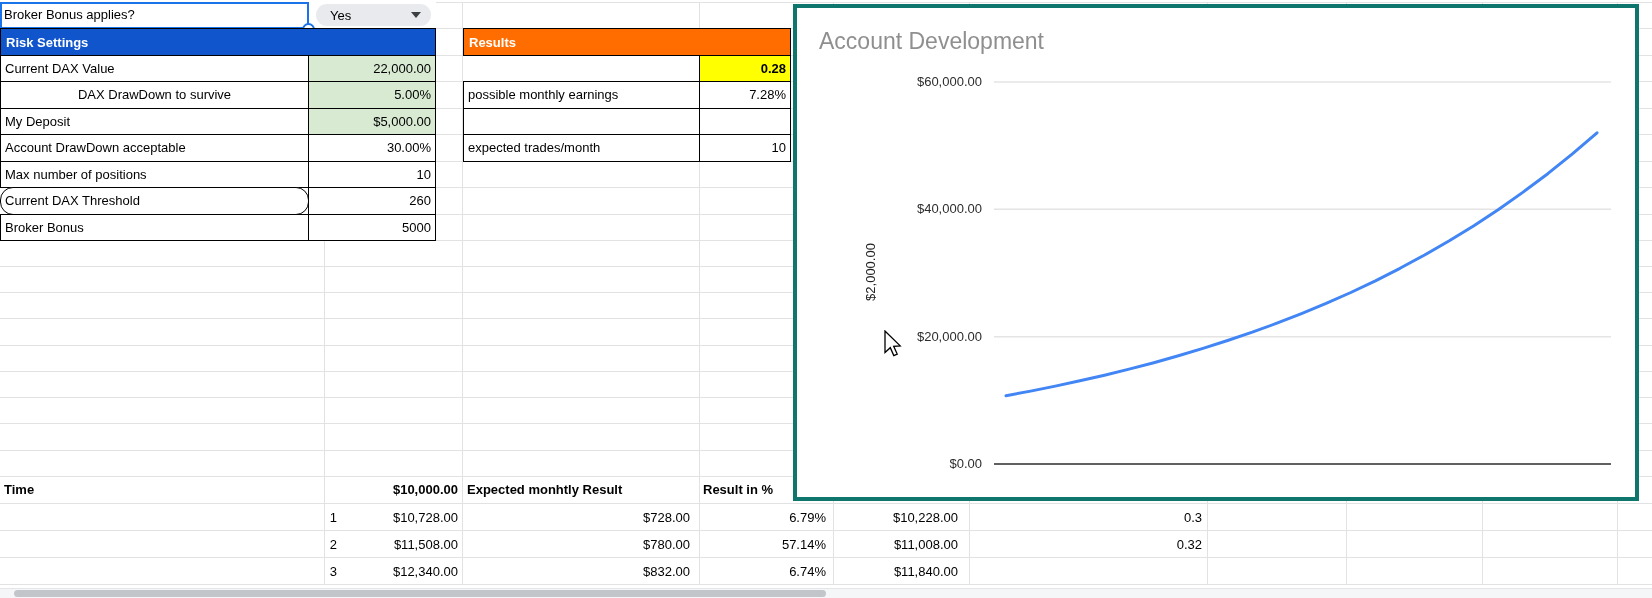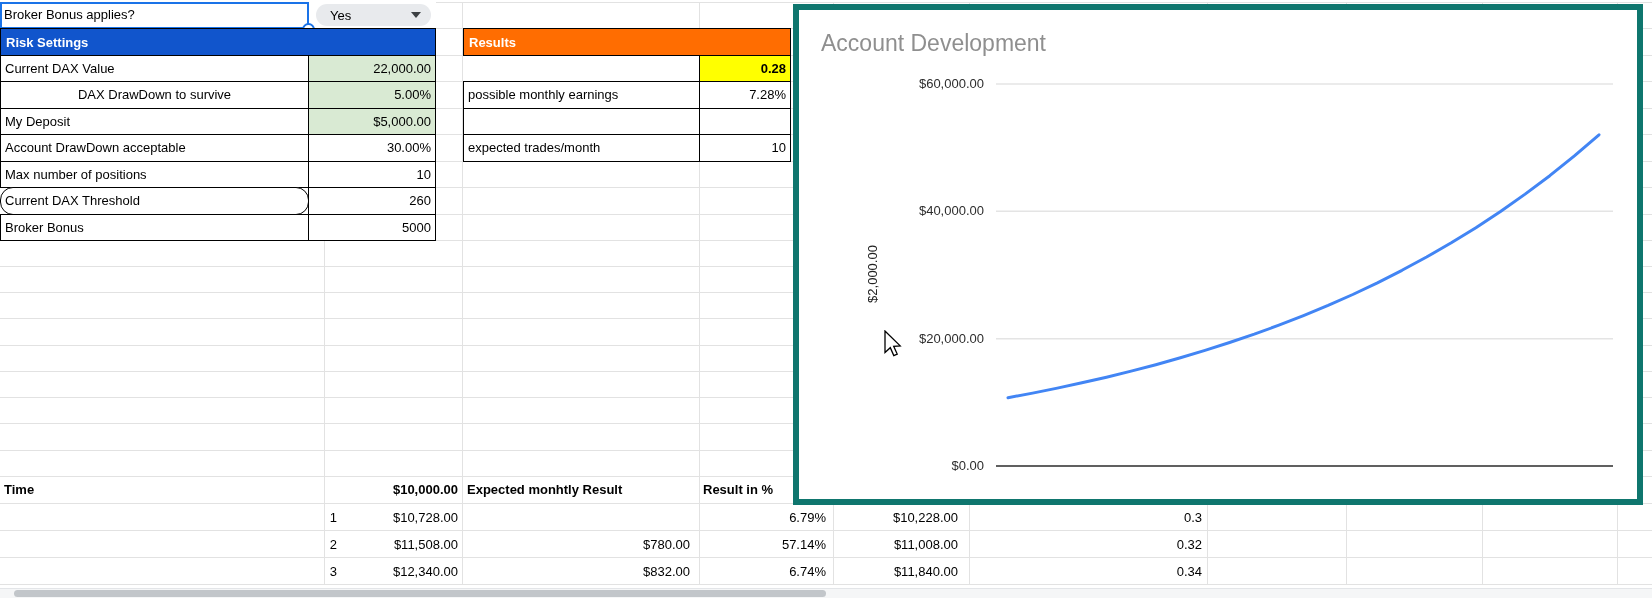--- a/index.html
+++ b/index.html
@@ -27,21 +27,21 @@
   
   .pill{position:absolute;left:316px;top:4px;width:115px;height:22px;border-radius:11px;
         background:#e8eaed;display:flex;align-items:center;padding:0 10px 0 14px;
         box-sizing:border-box;justify-content:space-between;}
   .tri{width:0;height:0;border-left:5px solid transparent;border-right:5px solid transparent;
        border-top:6px solid #3c4043;}
   
   .bt{position:absolute;box-sizing:border-box;line-height:27px;white-space:nowrap;overflow:hidden;}
   
   #chart-panel{position:absolute;left:793px;top:4px;width:838px;height:489px;background:#fff;
-               border:6px solid #0f766e;z-index:5;}
+               border:4px solid #0f766e;z-index:5;}
   #chart-title{position:absolute;left:22px;top:20px;font-size:23px;color:#8f8f8f;}
   .ytick{position:absolute;left:60px;width:125px;height:16px;line-height:16px;
          text-align:right;font-size:13px;color:#2d2d2d;}
   #yaxis-title{position:absolute;left:34px;top:256px;width:80px;height:16px;line-height:16px;
                text-align:center;font-size:13px;color:#222;transform:rotate(-90deg);}
   
   #scroll-track{position:absolute;left:0;top:588px;width:1652px;height:10px;background:#f5f6f7;
                 border-top:1px solid #e3e5e8;z-index:6;}
   #scroll-thumb{position:absolute;left:14px;top:589.5px;width:812px;height:7px;border-radius:4px;
                 background:#c2c6ca;z-index:7;}
@@ -136,37 +136,37 @@
 
   <div class="bt bold" style="left:4px;top:477px;width:200px;line-height:26px;">Time</div>
   <div class="bt bold right" style="left:341px;top:477px;width:117px;line-height:26px;">$10,000.00</div>
   <div class="bt bold" style="left:467px;top:477px;width:230px;line-height:26px;">Expected monhtly Result</div>
   <div class="bt bold" style="left:703px;top:477px;width:120px;line-height:26px;">Result in %</div>
   <div class="bt bold" style="left:837px;top:477px;width:130px;line-height:26px;">Account-Bonus</div>
   <div class="bt bold" style="left:973px;top:477px;width:230px;line-height:26px;">Position Size Development</div>
 
   <div class="bt right" style="left:250px;top:504px;width:87px;">1</div>
   <div class="bt right" style="left:341px;top:504px;width:117px;">$10,728.00</div>
+  <div class="bt right" style="left:462px;top:504px;width:228px;">$728.00</div>
   <div class="bt right" style="left:699px;top:504px;width:127px;">6.79%</div>
   <div class="bt right" style="left:833px;top:504px;width:125px;">$10,228.00</div>
   <div class="bt right" style="left:969px;top:504px;width:233px;">0.3</div>
 
   <div class="bt right" style="left:250px;top:531px;width:87px;">2</div>
   <div class="bt right" style="left:341px;top:531px;width:117px;">$11,508.00</div>
   <div class="bt right" style="left:462px;top:531px;width:228px;">$780.00</div>
   <div class="bt right" style="left:699px;top:531px;width:127px;">57.14%</div>
   <div class="bt right" style="left:833px;top:531px;width:125px;">$11,008.00</div>
   <div class="bt right" style="left:969px;top:531px;width:233px;">0.32</div>
 
   <div class="bt right" style="left:250px;top:558px;width:87px;">3</div>
   <div class="bt right" style="left:341px;top:558px;width:117px;">$12,340.00</div>
   <div class="bt right" style="left:462px;top:558px;width:228px;">$832.00</div>
   <div class="bt right" style="left:699px;top:558px;width:127px;">6.74%</div>
   <div class="bt right" style="left:833px;top:558px;width:125px;">$11,840.00</div>
-  <div class="bt right" style="left:969px;top:558px;width:233px;">0.34</div>
 
   <div id="chart-panel">
     <div id="chart-title">Account Development</div>
     <div class="ytick" style="top:66px;">$60,000.00</div>
     <div class="ytick" style="top:193px;">$40,000.00</div>
     <div class="ytick" style="top:321px;">$20,000.00</div>
     <div class="ytick" style="top:448px;">$0.00</div>
     <div id="yaxis-title">$2,000.00</div>
     <svg class="abs" width="838" height="489" style="left:0;top:0;">
       <g stroke="#e4e4e4" stroke-width="1.4">

